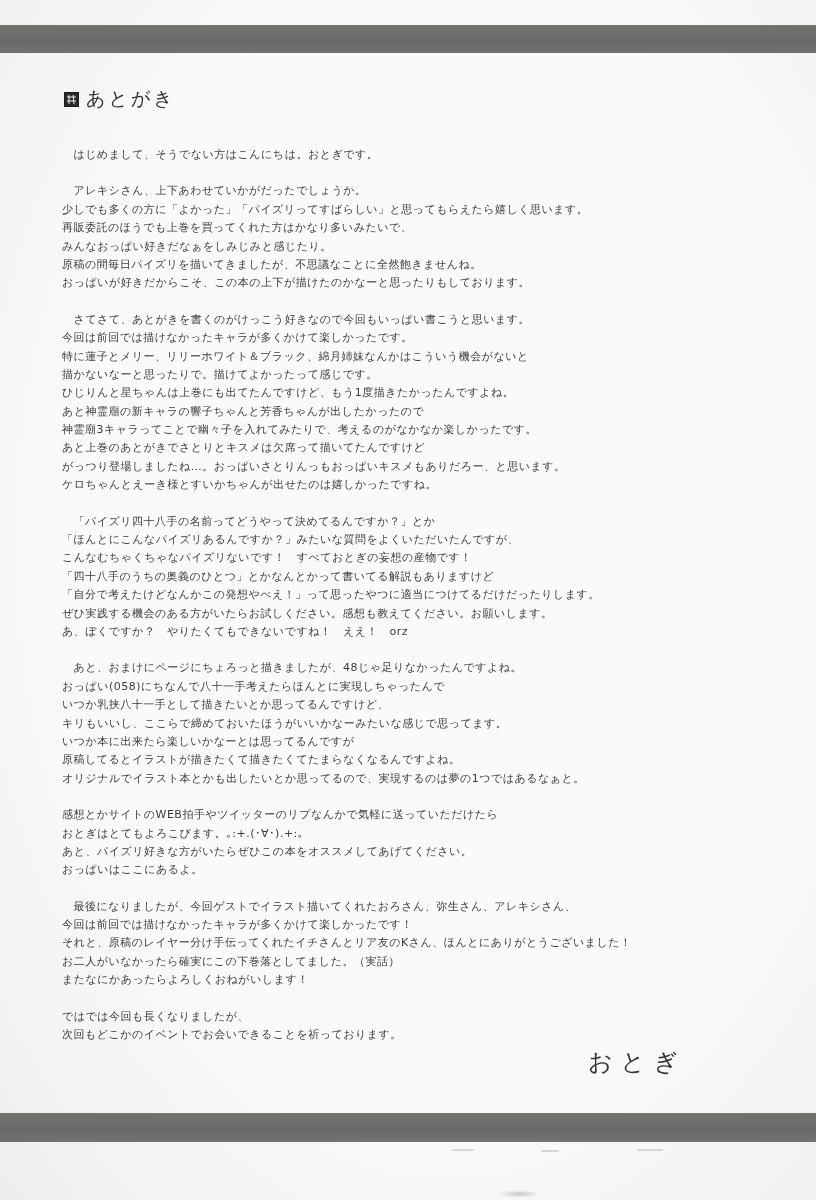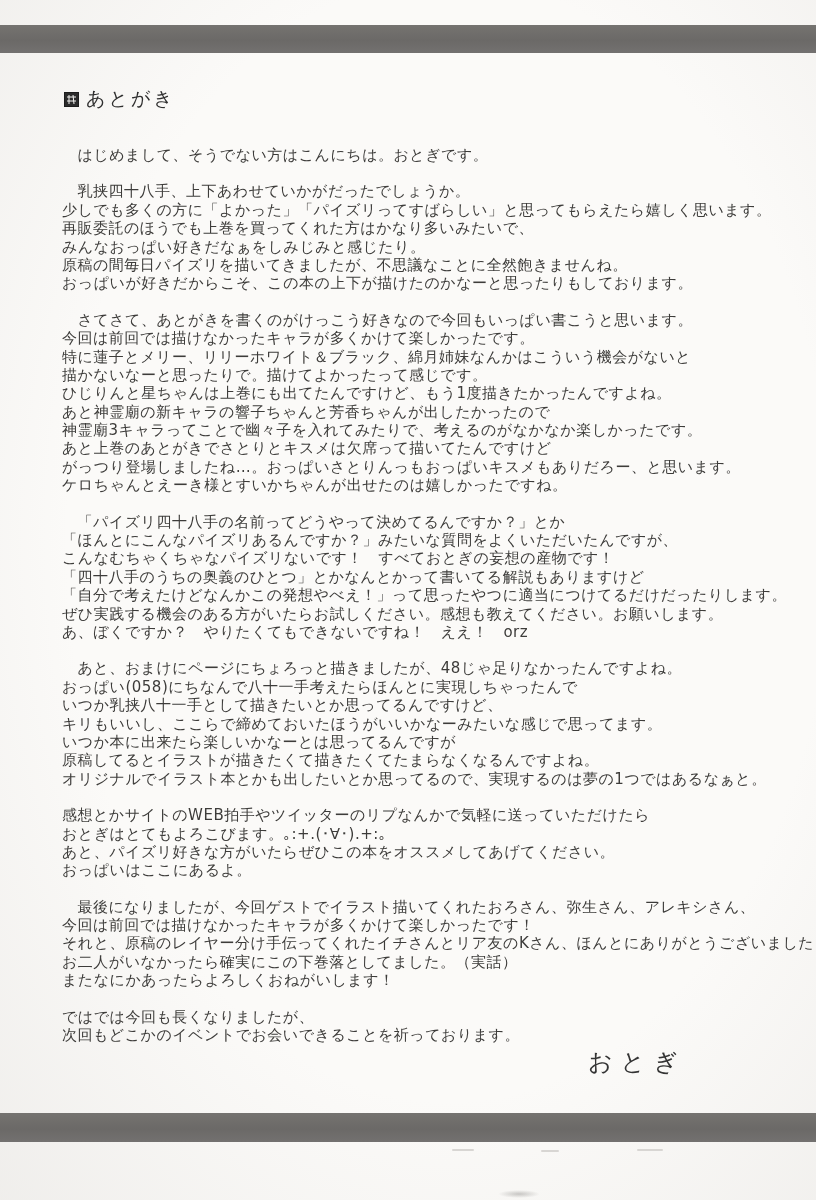--- a/index.html
+++ b/index.html
@@ -24,21 +24,21 @@
   }
   .hdr{
     display:flex;align-items:center;gap:7px;
     font-size:19px;letter-spacing:3px;color:#2f2f2f;
     margin:0 0 34px 2px;font-weight:normal;
   }
   .hdr .sq{flex:0 0 auto;display:block;}
   .body-text{width:706px;}
   .para{margin:0 0 18px 0;}
   .line{
-    font-size:15px;
+    font-size:11px;
     line-height:18.4px;
     height:18.4px;
     letter-spacing:0.5px;
     white-space:pre;
     color:#3d3c3a;
   }
   .signature{
     position:absolute;left:588px;top:1046px;
     font-size:24px;letter-spacing:8px;color:#343434;
   }
@@ -63,21 +63,21 @@
         <path d="M3 5 L12 5 M3 9 L12 9 M5 3 L5 12 M9 3 L10 12" stroke="#f5f4f2" stroke-width="1" fill="none"></path>
       </svg>
       <span>あとがき</span>
     </h1>
 
     <div class="body-text">
         <div class="para">
           <div class="line">　はじめまして、そうでない方はこんにちは。おとぎです。</div>
         </div>
         <div class="para">
-          <div class="line">　乳挟四十八手、上下あわせていかがだったでしょうか。</div>
+          <div class="line">　アレキシさん、上下あわせていかがだったでしょうか。</div>
           <div class="line">少しでも多くの方に「よかった」「パイズリってすばらしい」と思ってもらえたら嬉しく思います。</div>
           <div class="line">再販委託のほうでも上巻を買ってくれた方はかなり多いみたいで、</div>
           <div class="line">みんなおっぱい好きだなぁをしみじみと感じたり。</div>
           <div class="line">原稿の間毎日パイズリを描いてきましたが、不思議なことに全然飽きませんね。</div>
           <div class="line">おっぱいが好きだからこそ、この本の上下が描けたのかなーと思ったりもしております。</div>
         </div>
         <div class="para">
           <div class="line">　さてさて、あとがきを書くのがけっこう好きなので今回もいっぱい書こうと思います。</div>
           <div class="line">今回は前回では描けなかったキャラが多くかけて楽しかったです。</div>
           <div class="line">特に蓮子とメリー、リリーホワイト＆ブラック、綿月姉妹なんかはこういう機会がないと</div>

